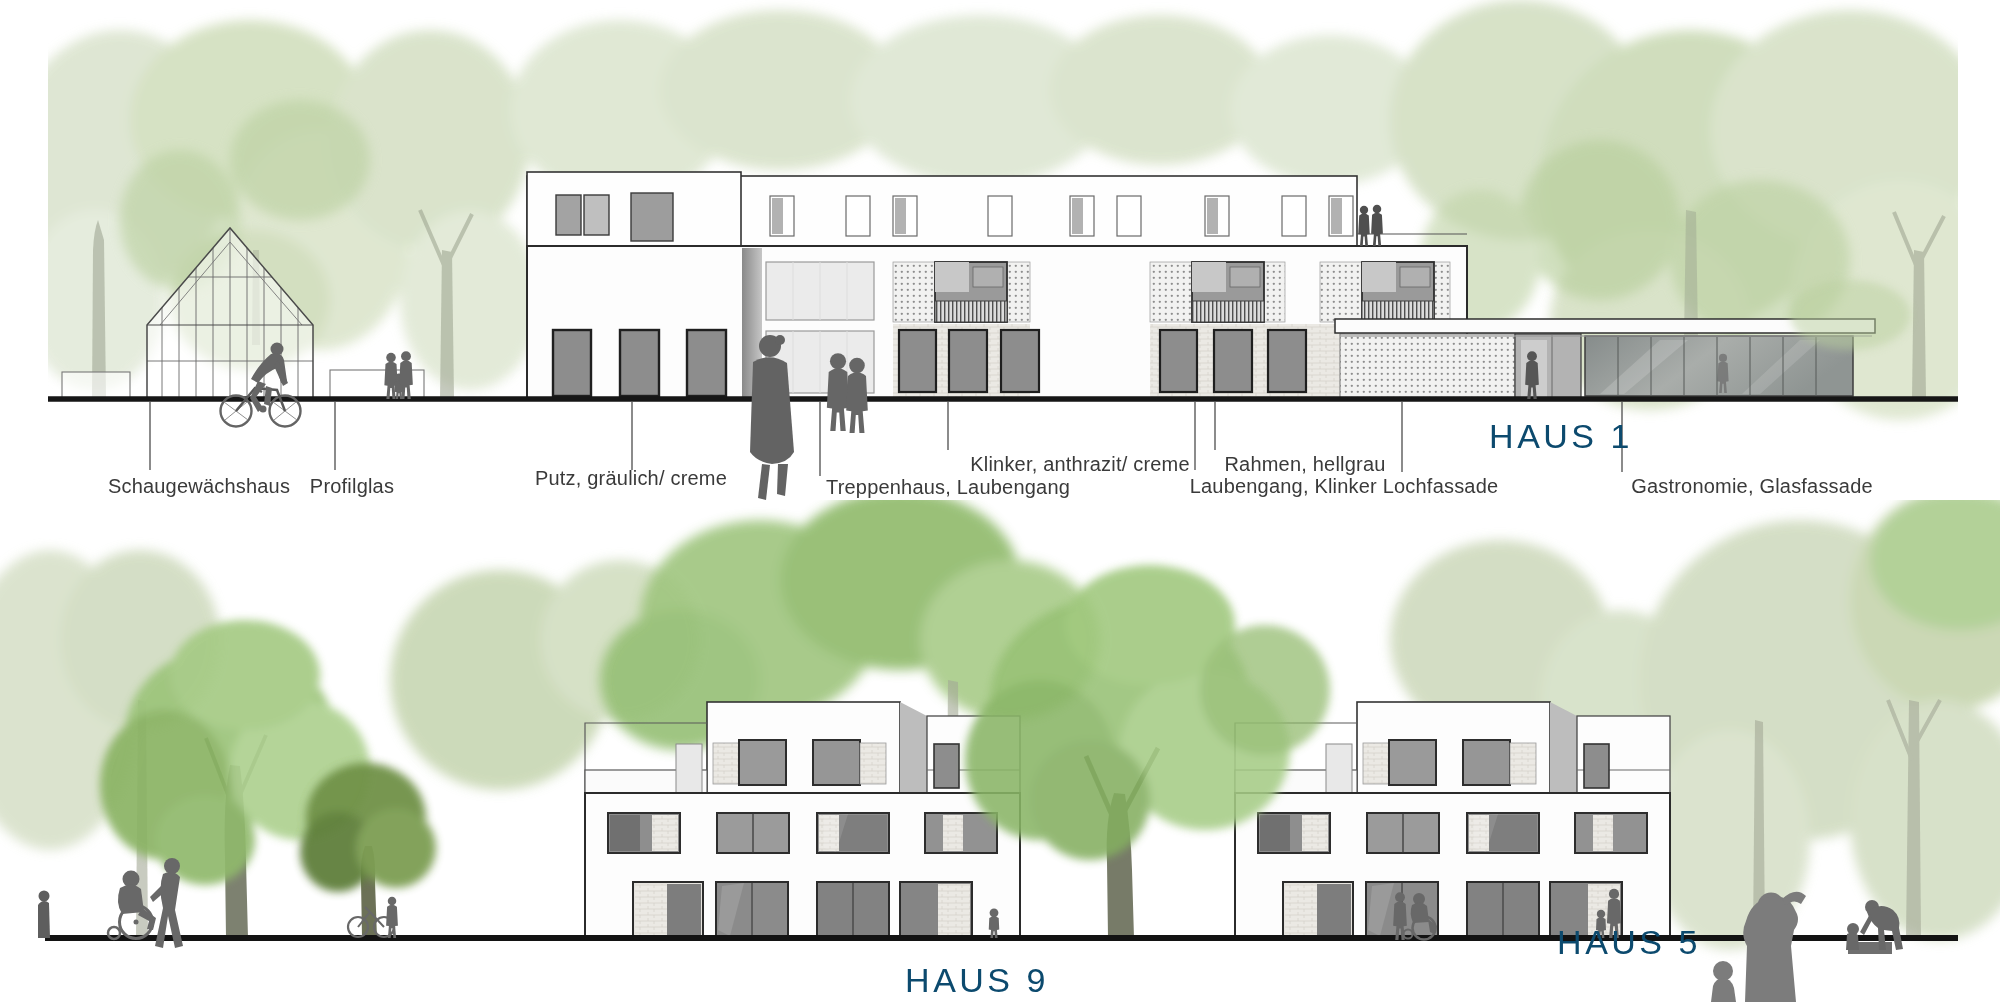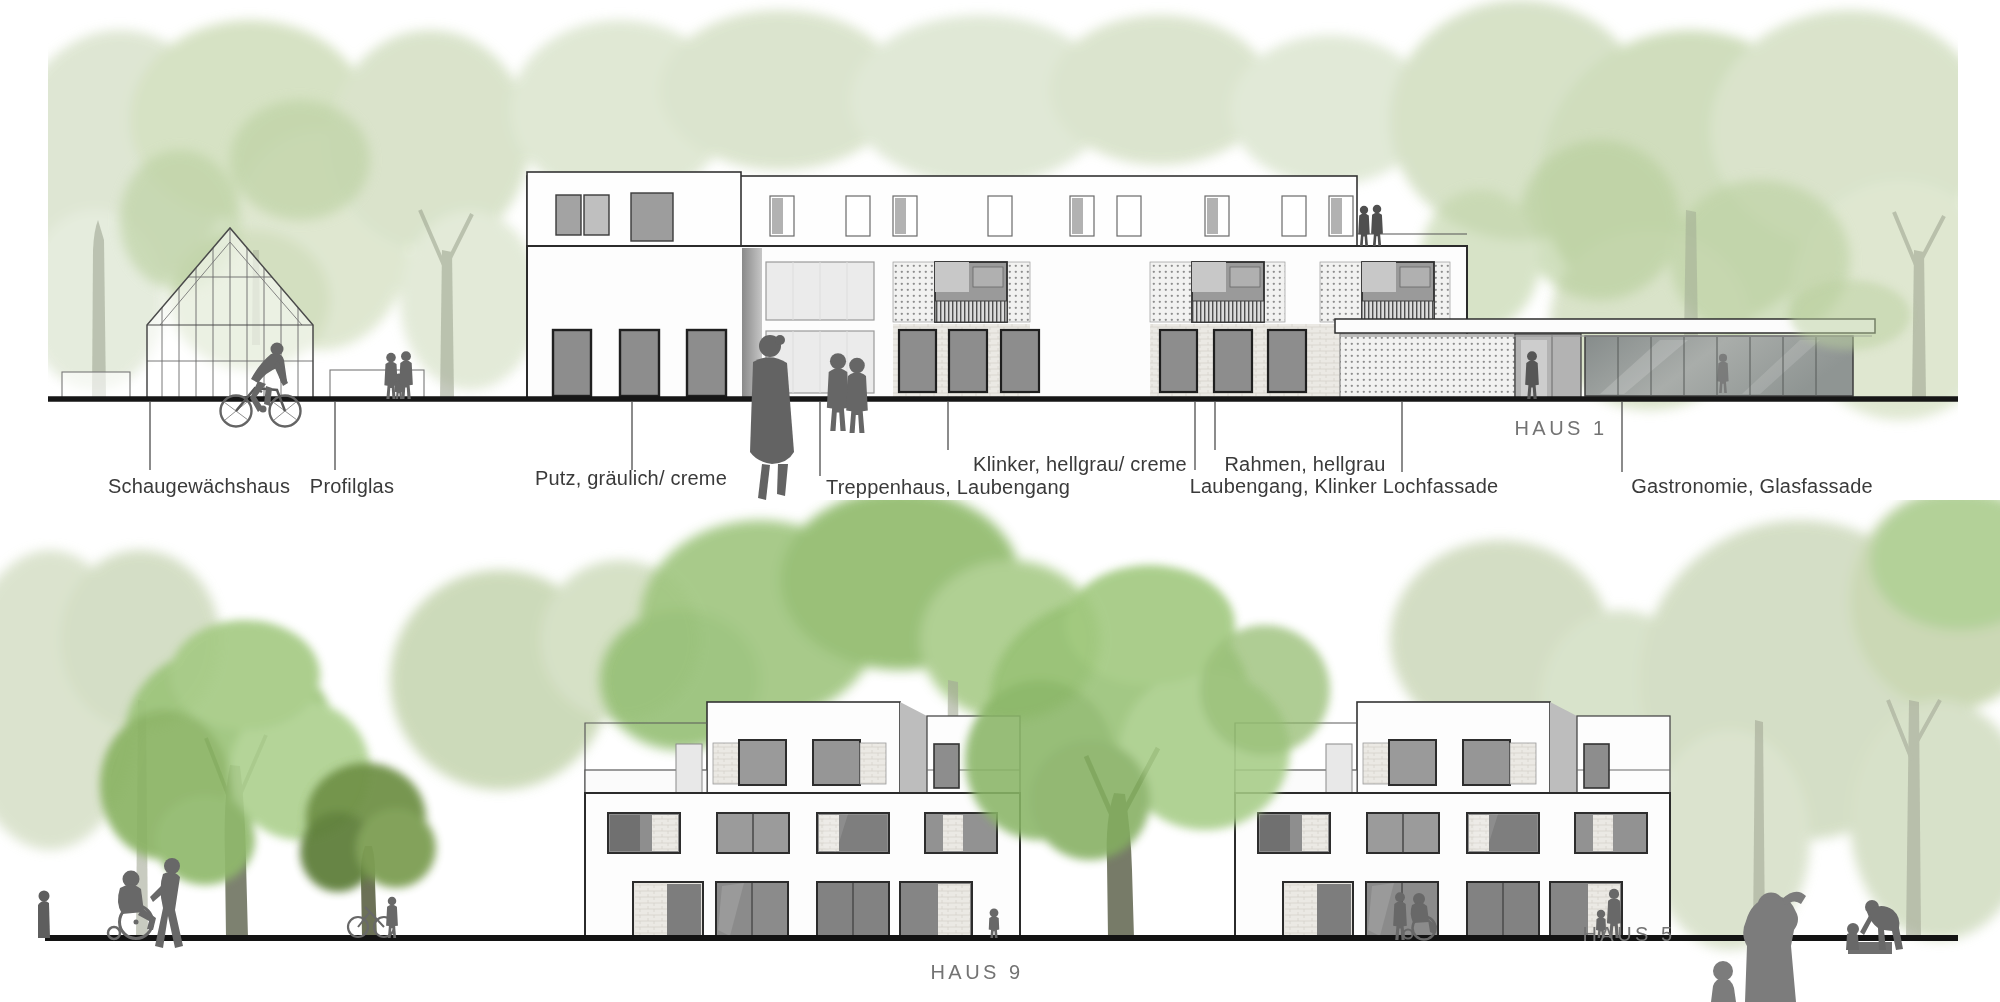--- a/index.html
+++ b/index.html
@@ -3,21 +3,21 @@
 <meta charset="utf-8">
 <style>
   html,body{margin:0;padding:0;background:#ffffff;}
   .sheet{position:relative;width:2000px;height:1002px;background:#ffffff;overflow:hidden;
          font-family:"Liberation Sans",sans-serif;}
   svg.scene{position:absolute;left:0;display:block;}
   #scene-top{top:0;}
   #scene-bottom{top:500px;}
   .ann{position:absolute;transform:translateX(-50%);font-size:20px;line-height:1.05;
        color:#3a3a3a;letter-spacing:.2px;white-space:nowrap;}
-  .haus{position:absolute;transform:translateX(-50%);font-size:20px;color:#737373;
+  .haus{position:absolute;transform:translateX(-50%);font-size:34px;color:#0c4a6e;
         letter-spacing:3.5px;white-space:nowrap;}
 </style>
 </head>
 <body>
 
 <div class="sheet">
 
   <svg width="0" height="0" style="position:absolute" aria-hidden="true">
     <defs>
       <filter id="f-blur6" x="-40%" y="-40%" width="180%" height="180%">
@@ -428,20 +428,20 @@
         <path d="M1867,912 Q1880,901 1893,910 Q1901,917 1899,928 L1903,949 L1896,950 L1892,931 L1884,930 L1886,950 L1879,950 L1878,928 Q1870,922 1867,912 Z"></path>
         <path d="M1870,914 L1860,932 L1864,935 L1872,920 Z"></path>
       </g>
     </g>
   </svg>
 
   <div class="ann" style="left:199px;top:476px">Schaugewächshaus</div>
   <div class="ann" style="left:352px;top:476px">Profilglas</div>
   <div class="ann" style="left:631px;top:468px">Putz, gräulich/ creme</div>
   <div class="ann" style="left:948px;top:477px">Treppenhaus, Laubengang</div>
-  <div class="ann" style="left:1080px;top:454px">Klinker, hellgrau/ creme</div>
+  <div class="ann" style="left:1080px;top:454px">Klinker, anthrazit/ creme</div>
   <div class="ann" style="left:1305px;top:454px">Rahmen, hellgrau</div>
   <div class="ann" style="left:1344px;top:476px">Laubengang, Klinker Lochfassade</div>
   <div class="ann" style="left:1752px;top:476px">Gastronomie, Glasfassade</div>
   <div class="haus" style="left:1561px;top:417px">HAUS 1</div>
   <div class="haus" style="left:977px;top:961px">HAUS 9</div>
   <div class="haus" style="left:1629px;top:923px">HAUS 5</div>
 </div>
 
 </body></html>

